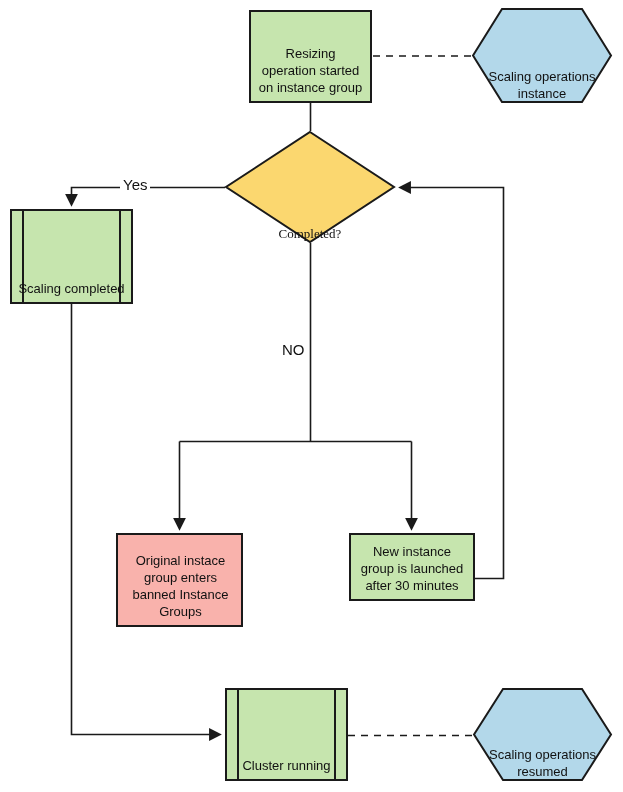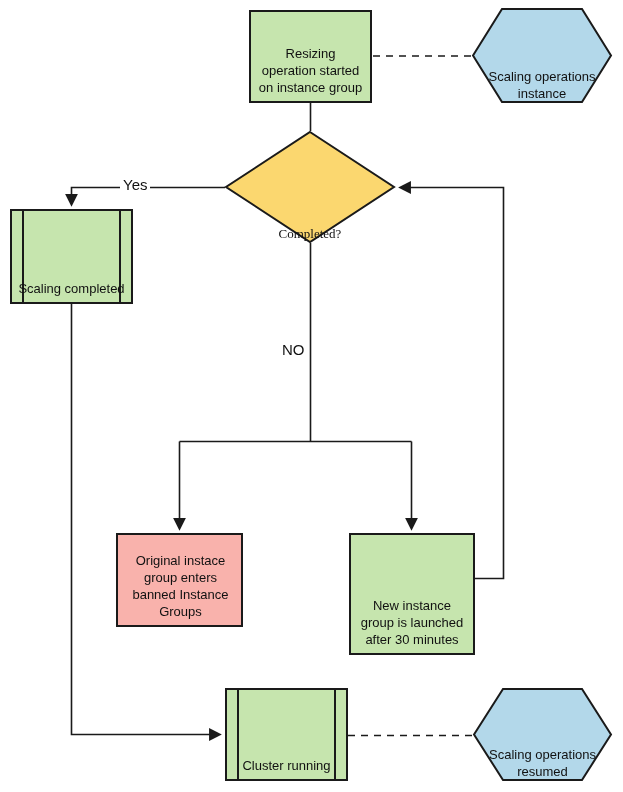--- a/index.html
+++ b/index.html
@@ -81,21 +81,21 @@
   <div class="node rect green" style="left:10px;top:209px;width:123px;height:95px;">
     <i class="bar bl"></i>
     <i class="bar br"></i>
     <span class="node-label">Scaling completed</span>
   </div>
 
   <div class="node rect red" style="left:116px;top:533px;width:127px;height:94px;">
     <span class="node-label">Original instace group enters banned Instance Groups</span>
   </div>
 
-  <div class="node rect green" style="left:349px;top:533px;width:126px;height:122px;">
+  <div class="node rect green" style="left:349px;top:533px;width:126px;height:68px;">
     <span class="node-label">New instance group is launched after 30 minutes</span>
   </div>
 
   <div class="node hex" style="left:473px;top:688px;width:139px;height:93px;">
     <svg class="shape-svg" viewBox="0 0 139 93" preserveAspectRatio="none">
       <polygon points="1,46.5 30,1 109,1 138,46.5 109,92 30,92"></polygon>
     </svg>
     <span class="node-label">Scaling operations resumed</span>
   </div>
 

